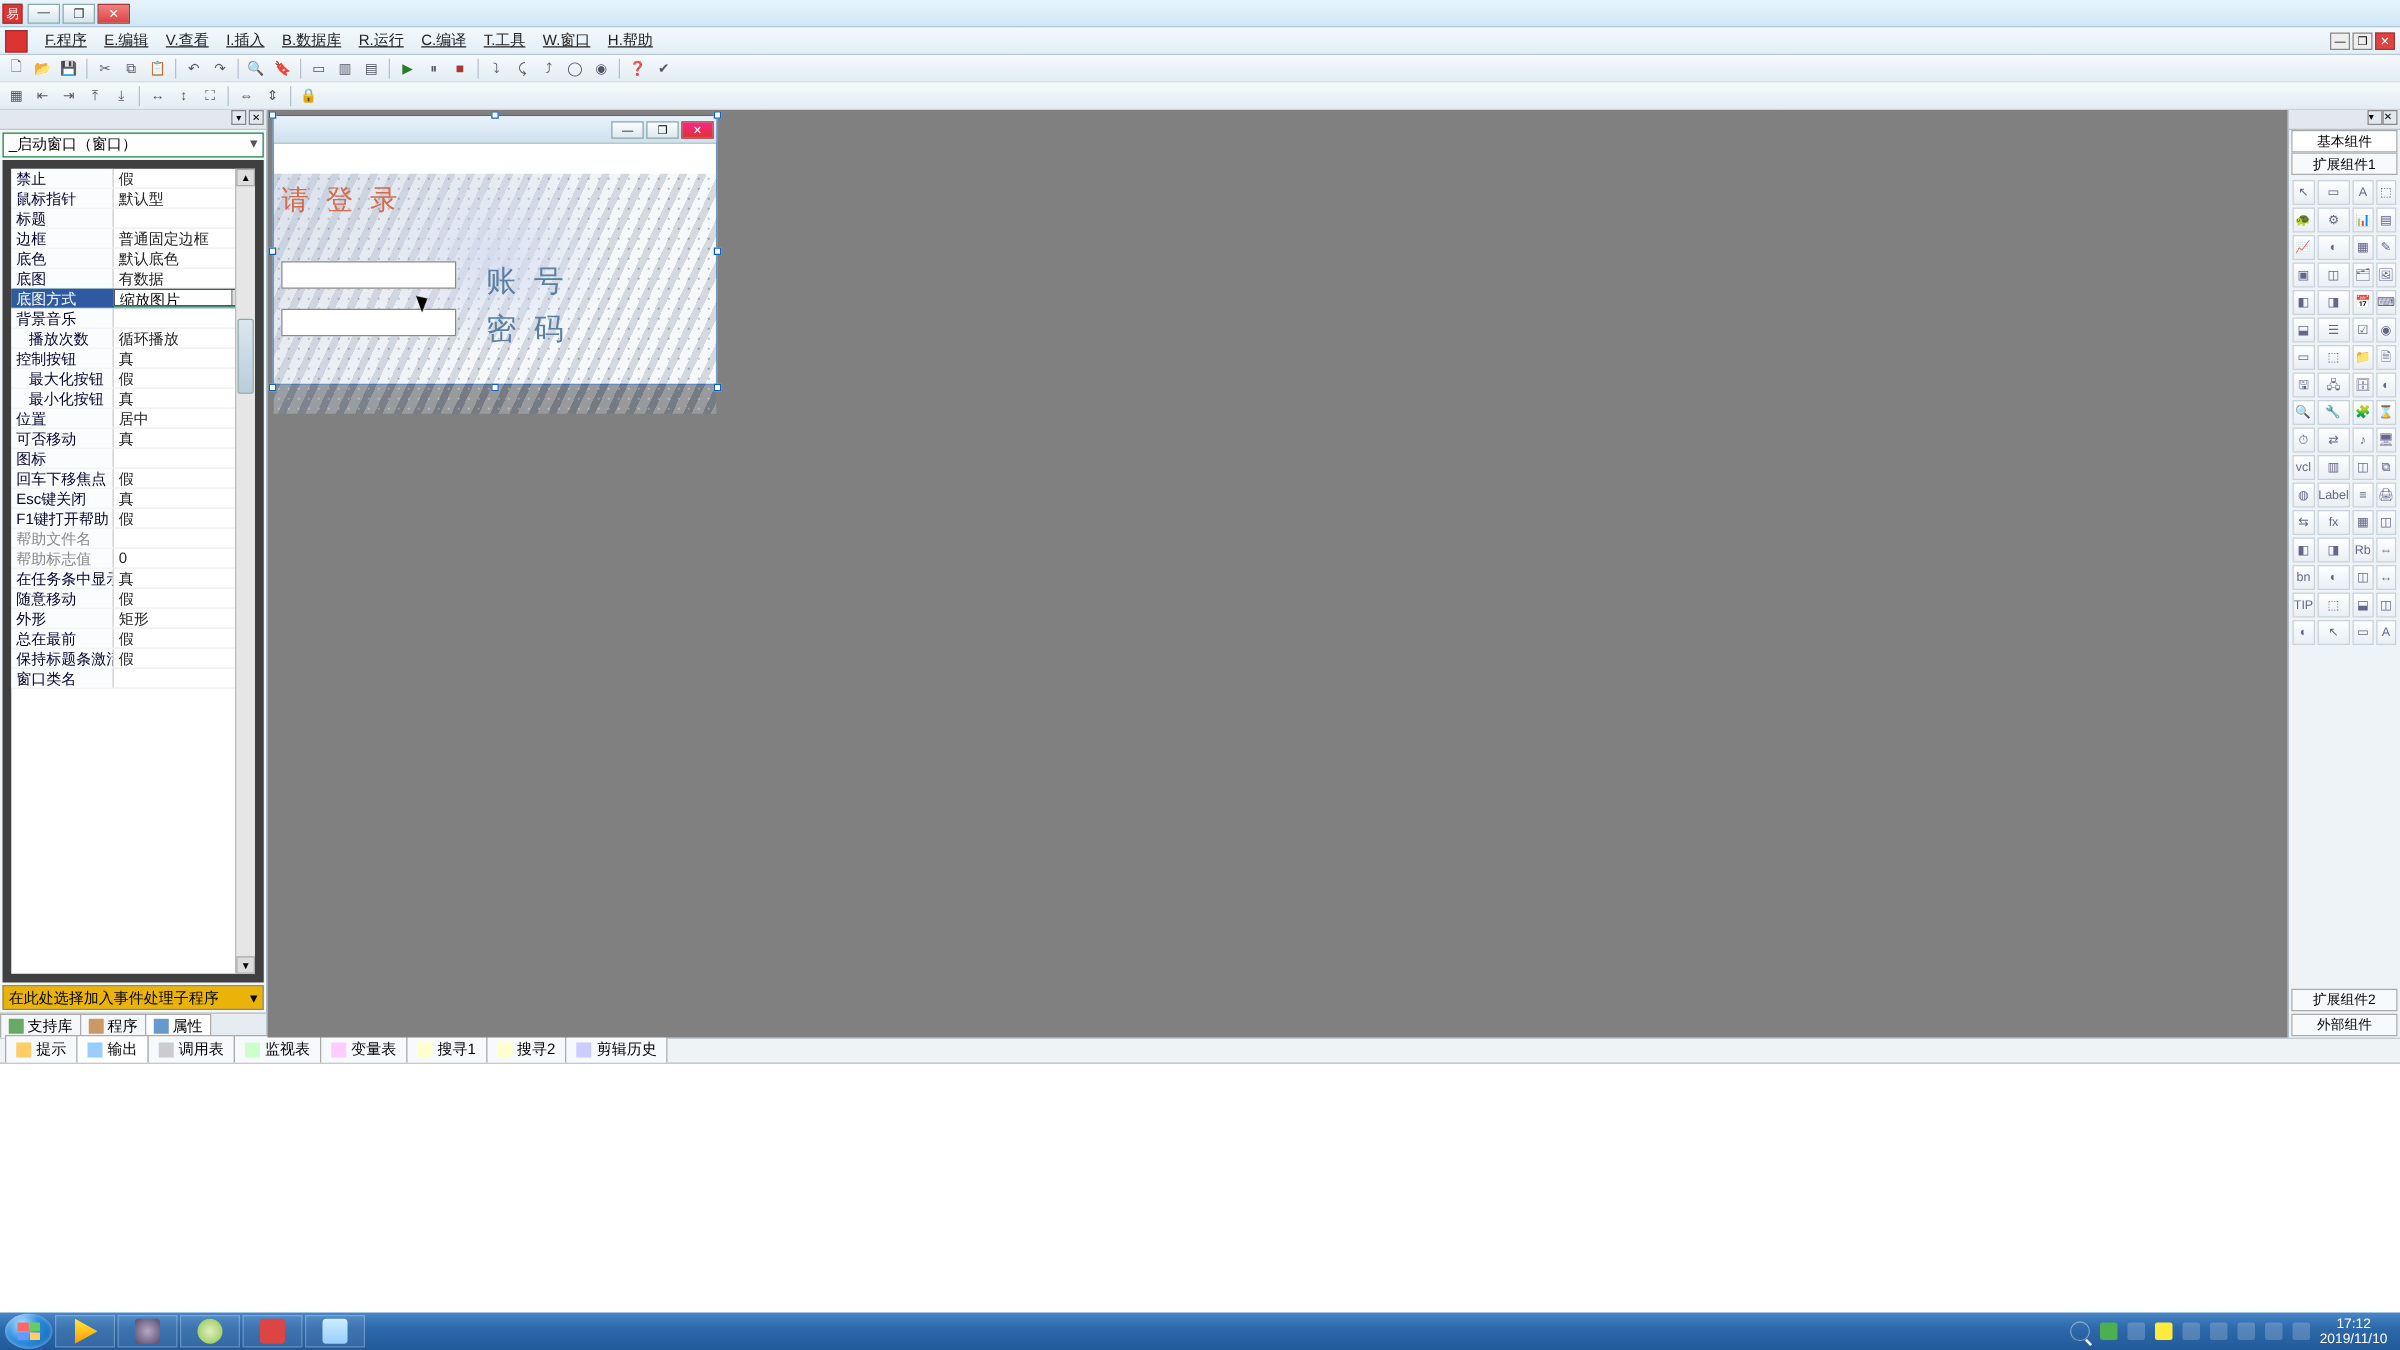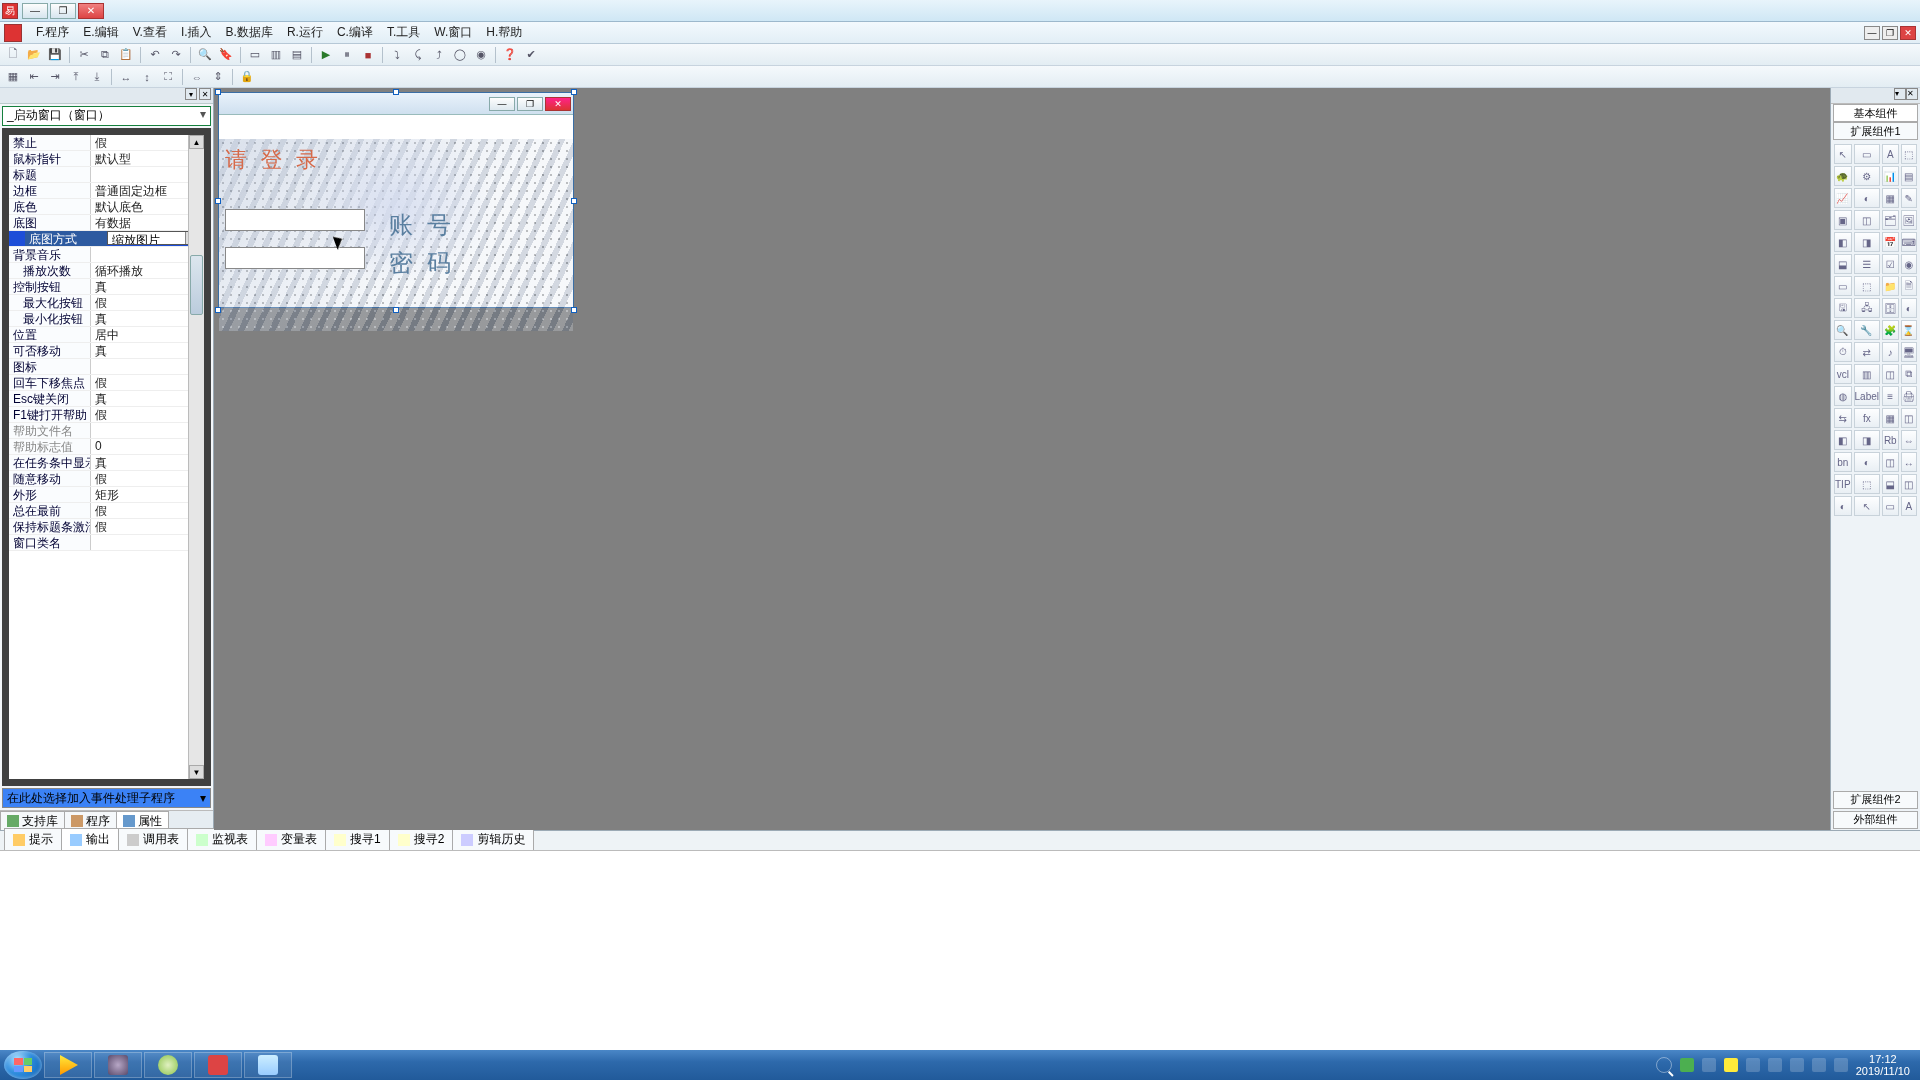--- a/index.html
+++ b/index.html
@@ -9,21 +9,21 @@
 .titlebar { height: 22px; background: linear-gradient(#e8f4fb,#cfe7f5); display: flex; align-items: center; padding: 0 2px; border-bottom: 1px solid #9db8cc;}
 .titlebar .appicon { width:16px; height:16px; background:#d33; margin-right:4px; border:1px solid #933; display:flex;align-items:center;justify-content:center;color:#fff;font-size:10px;}
 .titlebar .title { flex:1; color:#1a1a1a; font-size:12px; }
 .titlebar .winbtns { display:flex; gap:2px;}
 .titlebar .winbtn { width:26px; height:16px; background:linear-gradient(#fdfdfd,#d6e5ef); border:1px solid #8aa; display:flex;align-items:center;justify-content:center; font-size:10px; color:#333; cursor:pointer;}
 .titlebar .winbtn.close { background:linear-gradient(#f08080,#d44);color:#fff;border-color:#a33;}
 
 
 .menubar { height:22px; background:linear-gradient(#f3f9fd,#e2eef6); display:flex; align-items:center; padding:0 4px; border-bottom:1px solid #b6c8d6; gap:2px;}
 .menubar .micon{width:18px;height:18px;background:#d33;border:1px solid #933;margin-right:6px;}
-.menubar .mitem{ padding:2px 6px; color:#222; cursor:pointer;}
+.menubar .mitem{ padding:2px 6px; color:#222; cursor:pointer;text-decoration:underline;}
 .menubar .mdiright{ margin-left:auto; display:flex; gap:2px;}
 .menubar .mdiright .mdibtn{ width:16px;height:14px;border:1px solid #888;background:#eee;display:flex;align-items:center;justify-content:center;font-size:9px;cursor:pointer;}
 .menubar .mdiright .mdibtn.close{background:#d44;color:#fff;border-color:#a33;}
 
 
 .toolbar { height:22px; background:linear-gradient(#f5f9fc,#e3edf3); display:flex; align-items:center; padding:0 4px; border-bottom:1px solid #c7d3de; gap:3px;}
 .tbtn { width:18px; height:18px; border:1px solid transparent; display:flex;align-items:center;justify-content:center; color:#556; cursor:pointer; font-size:11px;}
 .tsep{ width:1px; height:16px; background:#b4c1cc; margin:0 2px;}
 .tbtn.green{color:#2a7a2a;}
 .tbtn.blue{color:#2a5aaa;}
@@ -37,31 +37,31 @@
 .leftpanel { width:214px; border-right:1px solid #9caab5; background:#f3f6f9; display:flex; flex-direction:column;}
 .leftpanel .lphdr { height:16px; background:#e1e9ef; border-bottom:1px solid #bcc; display:flex; justify-content:flex-end; gap:2px; padding:0 2px;}
 .leftpanel .lphdr .pin{width:12px;height:12px;border:1px solid #888;font-size:8px;display:flex;align-items:center;justify-content:center;cursor:pointer;}
 .leftpanel .objcombo { height:20px; margin:2px; border:1px solid #15803d; background:#fff; display:flex; padding:0 4px; position:relative;cursor:pointer;}
 .leftpanel .objcombo::after{content:"▾"; position:absolute; right:4px; color:#555;}
 .propgrid { flex:1; overflow-y:auto; border:7px solid #404040; margin:0 2px; background:#fff; position:relative; }
 .proprow{ display:flex; height:16px; border-bottom:1px solid #eee;}
 .proprow .pn{ width:82px; padding-left:4px; color:#003; border-right:1px solid #ccc; background:#fafcfe; white-space:nowrap; overflow:hidden;}
 .proprow .pn.indent{padding-left:14px;}
 .proprow .pv{ flex:1; padding-left:4px; color:#222; white-space:nowrap;overflow:hidden;}
-.proprow.sel{ background:#1d4ed8;padding-left:16px;}
+.proprow.sel{ background:#0f766e;}
 .proprow.sel .pn{ background:#2d5aa0; color:#fff; border-right-color:#2d5aa0;}
 .proprow.sel .pv{ color:#000; background:#fff; border:1px solid #555; height:14px; position:relative;}
 .proprow.sel .pv::after{content:"▾"; position:absolute; right:2px; background:#ddd;border:1px solid #888; width:14px; text-align:center; top:-1px;height:13px;}
 .proprow.grey .pn{ color:#888;}
 .propgrid .vscroll { position:absolute; right:0; top:0; bottom:0; width:16px; background:#e6e6e6; border-left:1px solid #bbb;}
 .propgrid .vscroll .thumb{ position:absolute; left:1px; right:1px; top:120px; height:60px; background:linear-gradient(#dce6ee,#bcd); border:1px solid #8aa; border-radius:2px;}
 .propgrid .vscroll .arr{position:absolute;left:0;right:0;height:14px;background:#ddd;border:1px solid #aaa;display:flex;align-items:center;justify-content:center;font-size:8px;}
 .propgrid .vscroll .arr.up{top:0;} .propgrid .vscroll .arr.dn{bottom:0;}
 
-.leftpanel .evtcombo { height:20px; margin:2px; border:1px solid #888; background:#3b82f6; display:flex; align-items:center; padding:0 4px; position:relative;cursor:pointer;}
+.leftpanel .evtcombo { height:20px; margin:2px; border:1px solid #888; background:#eab308; display:flex; align-items:center; padding:0 4px; position:relative;cursor:pointer;}
 .leftpanel .evtcombo::after{content:"▾"; position:absolute; right:4px;}
 .leftpanel .lptabs{ height:20px; display:flex; background:#e6edf2; border-top:1px solid #bbb;}
 .leftpanel .lptab{ padding:2px 6px; border:1px solid #aaa; border-bottom:none; background:#f5f8fa; margin-right:-1px; display:flex; align-items:center; gap:3px;cursor:pointer;}
 .leftpanel .lptab.active{ background:#fff; font-weight:normal;}
 .leftpanel .lptab .ticon{width:12px;height:12px;background:#6a6;display:inline-block;}
 
 
 .center { flex:1; background:#808080; position:relative; overflow:hidden;}
 .designform { position:absolute; left:4px; top:4px; width:356px; height:216px; background:#fff; border:1px solid #3a6ea5;}
 .designform .df-titlebar{ height:22px; background:linear-gradient(#e9f2fb,#cfe0ef); display:flex; justify-content:flex-end; align-items:center; padding:0 2px; gap:2px; border-bottom:1px solid #9bb;}

